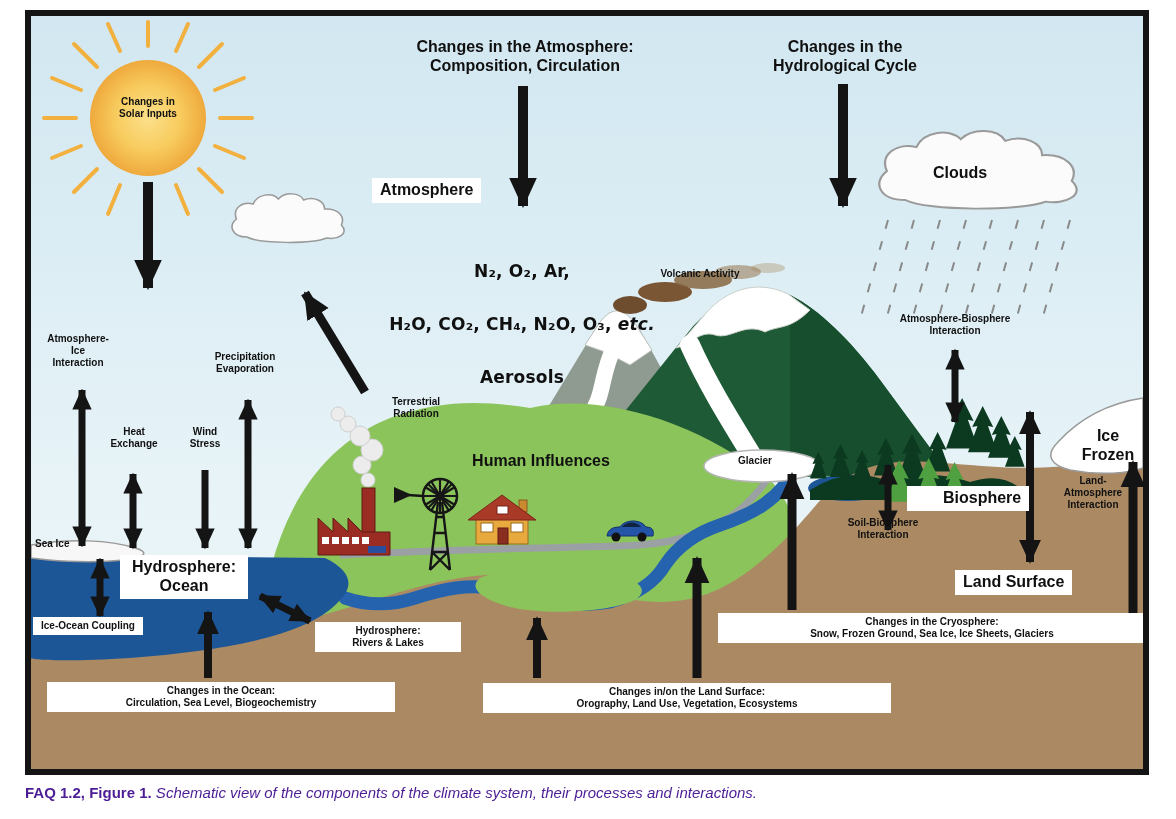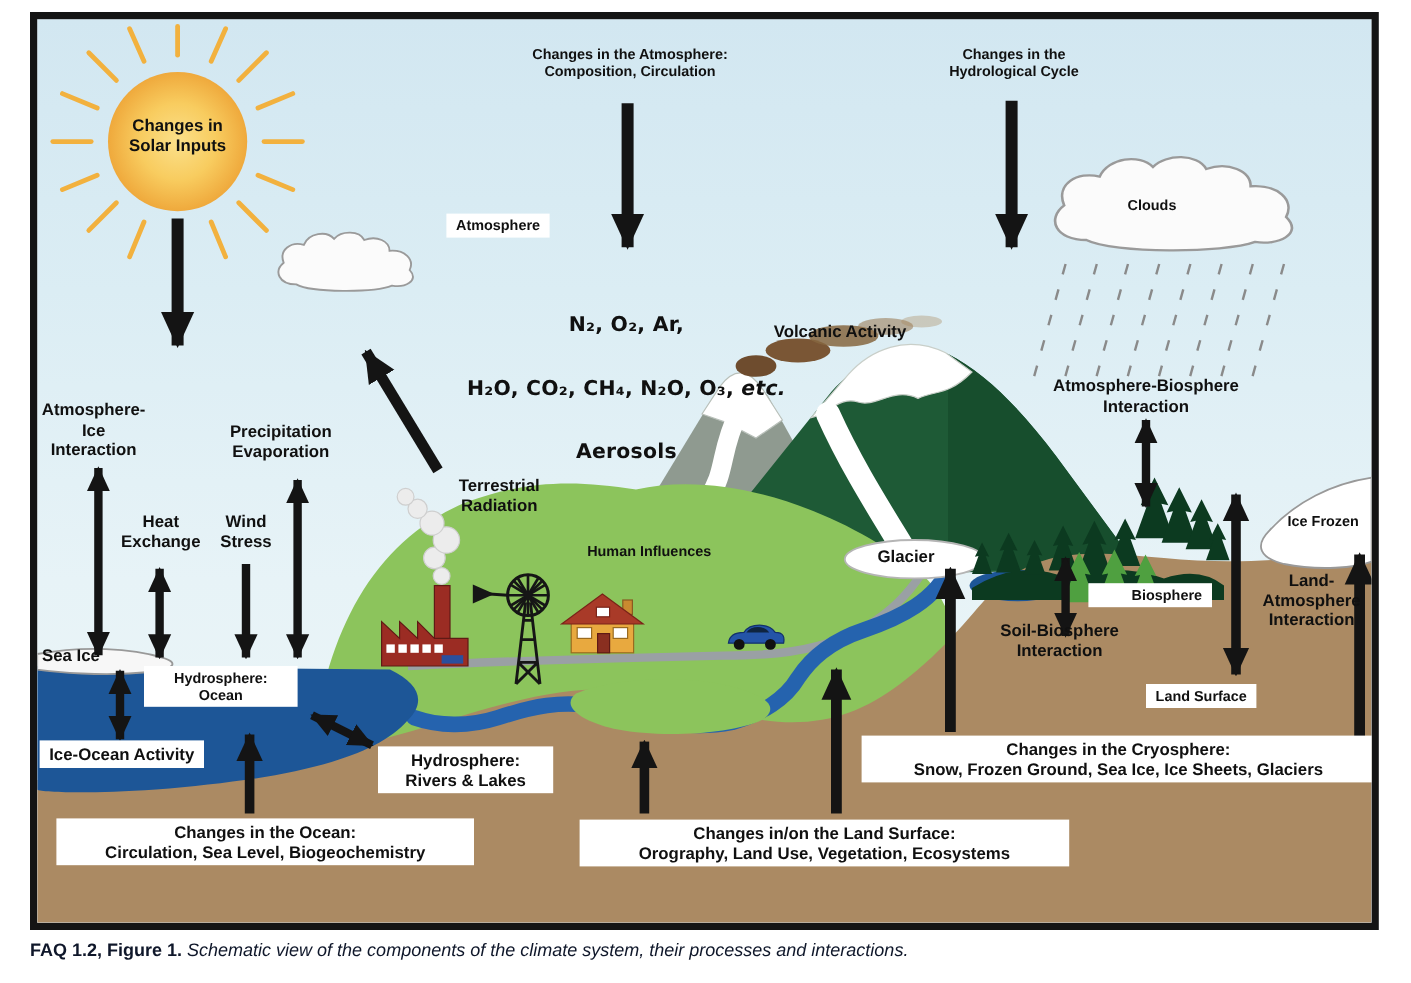--- a/index.html
+++ b/index.html
@@ -1,29 +1,29 @@
 <!DOCTYPE html>
 <html><head>
 <meta charset="utf-8">
 <style>
   html,body{margin:0;padding:0;background:#fff;}
   #stage{position:relative;width:1176px;height:819px;background:#fff;overflow:hidden;
          font-family:"Liberation Sans",sans-serif;}
   #frame{position:absolute;left:25px;top:10px;width:1112px;height:753px;border:6px solid #141414;
          background:linear-gradient(180deg,#d2e7f1 0%,#dbedf4 30%,#e7f3f7 62%,#edf6f7 100%);overflow:hidden;}
   #terrain{position:absolute;left:0;top:0;}
-  .lbl{position:absolute;font-weight:bold;font-size:14px;line-height:1.18;color:#101010;
+  .lbl{position:absolute;font-weight:bold;font-size:10px;line-height:1.18;color:#101010;
        white-space:pre-line;text-align:center;}
-  .f16{font-size:12px;}
+  .f16{font-size:16px;}
   .f17{font-size:17px;line-height:1.55;}
   .ta-l{text-align:center;}
   .box{background:#ffffff;padding:3px 8px;}
   .gases{font-family:"DejaVu Sans",sans-serif;letter-spacing:.2px;}
   .gases i{font-style:italic;}
-  #caption{position:absolute;left:25px;top:784px;font-size:15px;color:#0f172a;}
+  #caption{position:absolute;left:25px;top:784px;font-size:15px;color:#4c1d95;}
   #caption .pfx{font-weight:bold;}
   #caption .txt{font-style:italic;}
 </style>
 </head>
 <body>
 
 <div id="stage">
   <div id="frame">
 
     <svg id="terrain" width="1112" height="753" viewBox="31 16 1112 753" xmlns="http://www.w3.org/2000/svg">
@@ -228,31 +228,31 @@
 
     <div class="lbl f16" style="left:864px;top:148px;width:130px;">Clouds</div>
     <div class="lbl" style="left:589px;top:252px;width:160px;">Volcanic Activity</div>
     <div class="lbl ta-l" style="left:335px;top:380px;width:100px;">Terrestrial
 Radiation</div>
     <div class="lbl f16" style="left:420px;top:409px;width:180px;margin-top:27px;">Human Influences</div>
 
     <div class="lbl" style="left:0px;top:317px;width:94px;">Atmosphere-
 Ice
 Interaction</div>
-    <div class="lbl" style="left:138px;top:335px;width:130px;text-align:center;">Precipitation
+    <div class="lbl" style="left:149px;top:335px;width:130px;text-align:center;">Precipitation
 Evaporation</div>
     <div class="lbl" style="left:57px;top:410px;width:92px;">Heat
 Exchange</div>
     <div class="lbl" style="left:130px;top:410px;width:88px;">Wind
 Stress</div>
     <div class="lbl" style="left:4px;top:522px;">Sea Ice</div>
 
     <div class="lbl box f16 ta-l" style="left:89px;top:539px;width:112px;">Hydrosphere:
 Ocean</div>
-    <div class="lbl box" style="left:2px;top:601px;">Ice-Ocean Activity</div>
+    <div class="lbl box" style="left:2px;top:601px;">Ice-Ocean Coupling</div>
     <div class="lbl box" style="left:284px;top:606px;width:130px;">Hydrosphere:
 Rivers &amp; Lakes</div>
     <div class="lbl box" style="left:16px;top:666px;width:332px;">Changes in the Ocean:
 Circulation, Sea Level, Biogeochemistry</div>
     <div class="lbl box" style="left:452px;top:667px;width:392px;">Changes in/on the Land Surface:
 Orography, Land Use, Vegetation, Ecosystems</div>
     <div class="lbl box" style="left:687px;top:597px;width:412px;">Changes in the Cryosphere:
 Snow, Frozen Ground, Sea Ice, Ice Sheets, Glaciers</div>
 
     <div class="lbl" style="left:679px;top:439px;width:90px;">Glacier</div>

